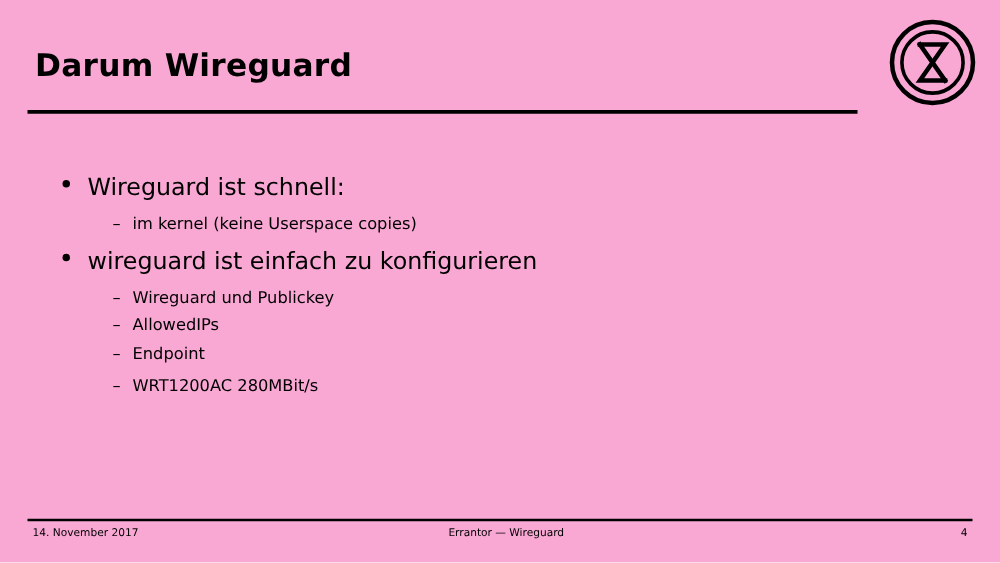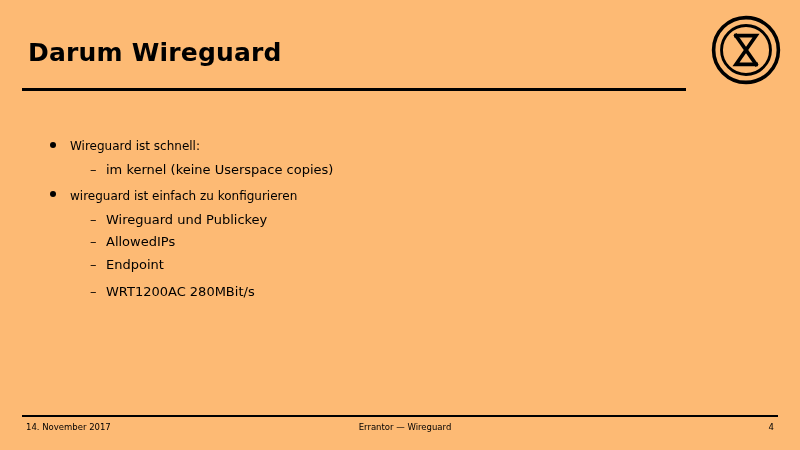--- a/index.html
+++ b/index.html
@@ -7,21 +7,21 @@
     padding: 0;
     background: #ffffff;
   }
   body {
     font-family: "DejaVu Sans", sans-serif;
   }
   .slide {
     position: relative;
     width: 800px;
     height: 450px;
-    background: #fdba74;
+    background: #f9a8d4;
     overflow: hidden;
     box-sizing: border-box;
   }
 
   
   .logo {
     position: absolute;
     top: 14px;
     right: 18px;
     width: 72px;
@@ -51,21 +51,21 @@
 
   
   .content {
     position: absolute;
     left: 40px;
     top: 138px;
     width: 700px;
   }
   .l1 {
     position: relative;
-    font-size: 12px;
+    font-size: 19px;
     color: #000000;
     margin: 0 0 7px 0;
     padding-left: 30px;
     line-height: 1.35;
     white-space: nowrap;
   }
   .l1 .bullet {
     position: absolute;
     left: 10px;
     top: 0.30em;

